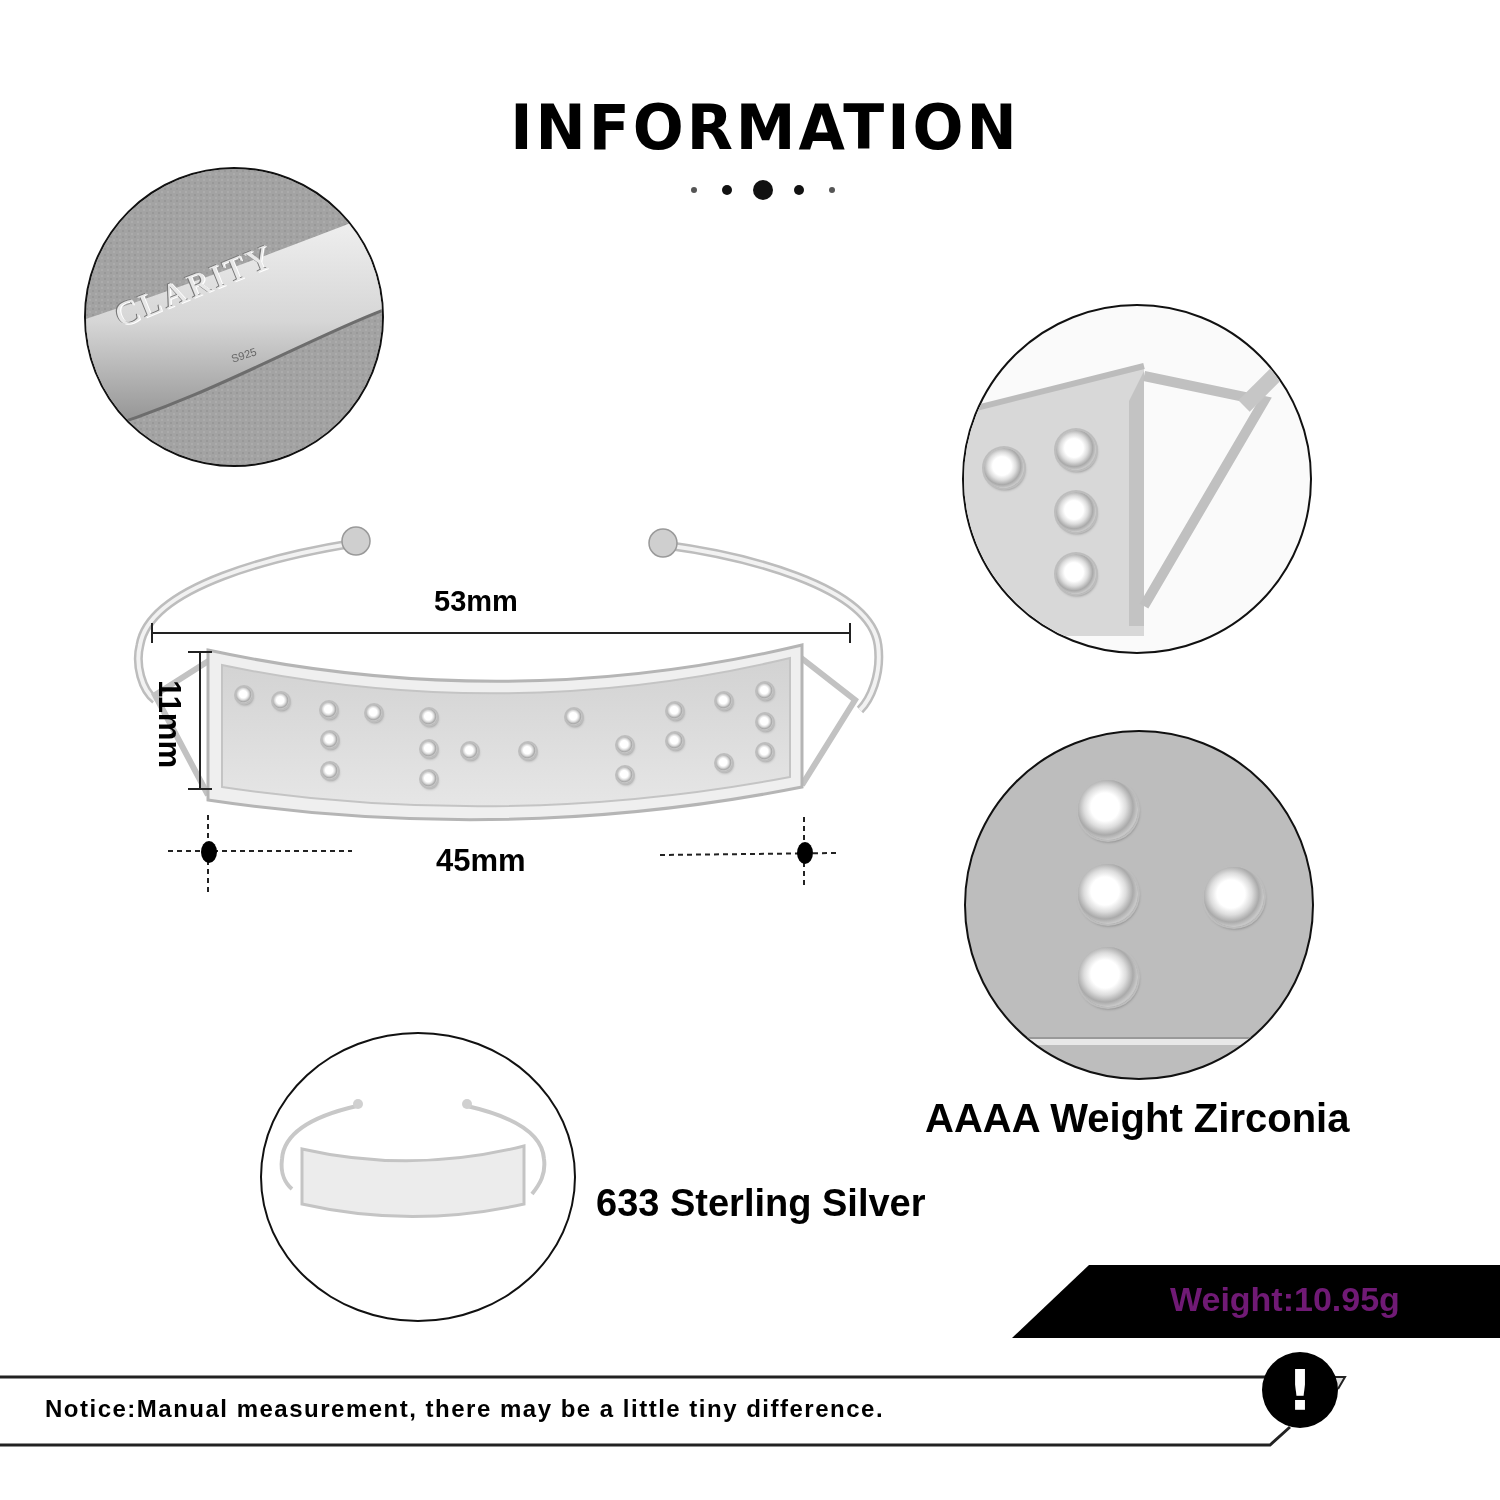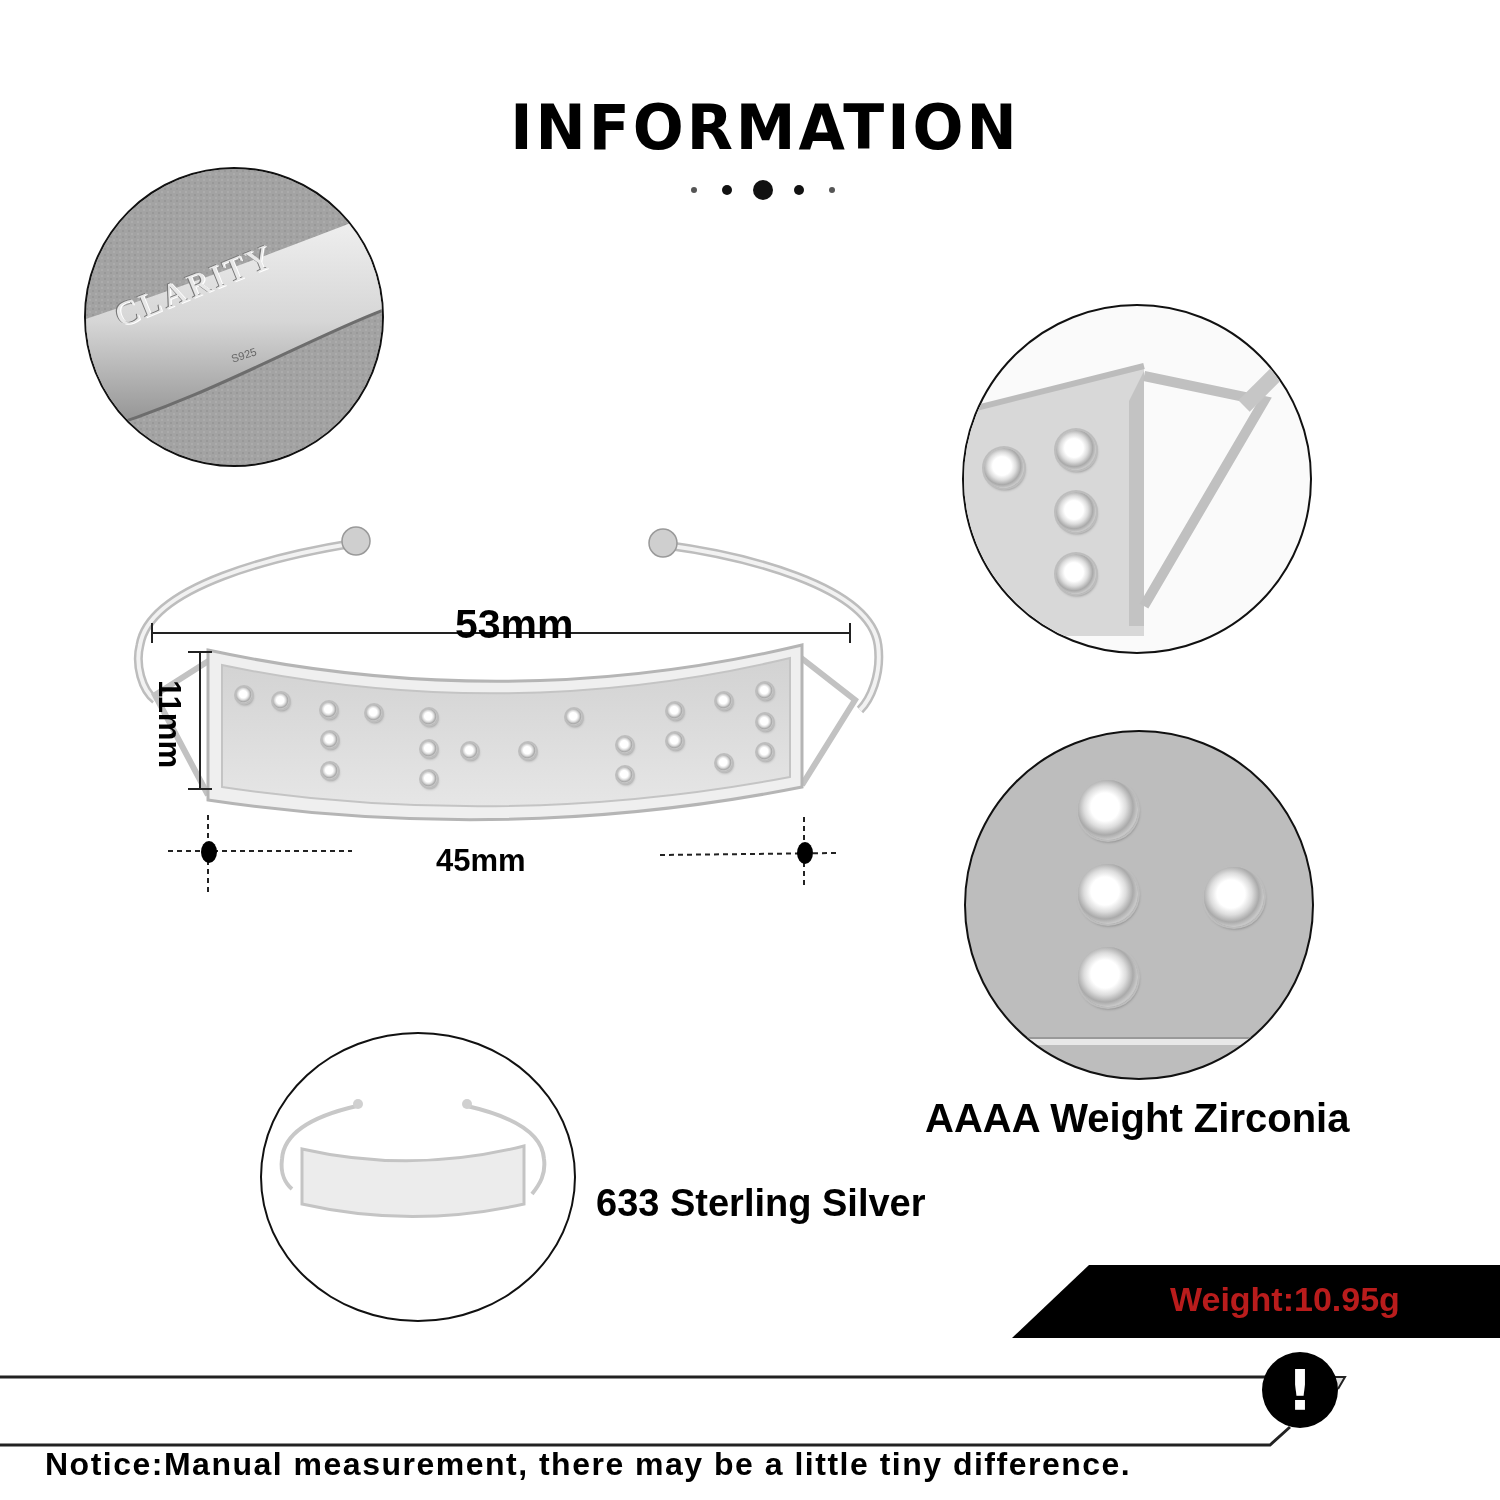--- a/index.html
+++ b/index.html
@@ -99,21 +99,21 @@
   <div class="stone" style="left:487px;top:222px;width:16px;height:16px;"></div>
   <div class="stone" style="left:487px;top:252px;width:16px;height:16px;"></div>
   <div class="stone" style="left:537px;top:188px;width:16px;height:16px;"></div>
   <div class="stone" style="left:537px;top:218px;width:16px;height:16px;"></div>
   <div class="stone" style="left:586px;top:178px;width:16px;height:16px;"></div>
   <div class="stone" style="left:586px;top:240px;width:16px;height:16px;"></div>
   <div class="stone" style="left:627px;top:168px;width:16px;height:16px;"></div>
   <div class="stone" style="left:627px;top:199px;width:16px;height:16px;"></div>
   <div class="stone" style="left:627px;top:229px;width:16px;height:16px;"></div>
 </div>
-<div class="abs label" style="left:455px;top:585px;font-size:41px;margin-top:16px;">53mm</div>
+<div class="abs label" style="left:434px;top:585px;font-size:29px;">53mm</div>
 <div class="abs label" style="left:125px;top:706px;font-size:31px;transform:rotate(90deg);transform-origin:center;">11mm</div>
 <div class="abs label" style="left:436px;top:843px;font-size:31px;">45mm</div>
 
 <div class="abs circle" style="left:962px;top:304px;width:350px;height:350px;background:#fafafa;">
   <svg width="350" height="350" viewBox="0 0 350 350" style="position:absolute;left:0;top:0;">
     <path d="M0,105 L180,60 L180,330 L0,330 Z" fill="#d8d8d8"></path>
     <path d="M0,105 L180,60" stroke="#bcbcbc" stroke-width="6"></path>
     <path d="M165,95 L180,65 L180,320 L165,320 Z" fill="#c3c3c3"></path>
     <path d="M180,70 L300,95 L180,300" stroke="#c0c0c0" stroke-width="10" fill="none"></path>
     <path d="M280,100 Q320,60 340,40" stroke="#c6c6c6" stroke-width="16" fill="none"></path>
@@ -138,23 +138,23 @@
     <path d="M95,72 C60,80 22,95 20,125 C18,140 24,150 30,155" stroke="#c8c8c8" stroke-width="4" fill="none"></path>
     <path d="M205,72 C240,80 280,95 282,125 C284,140 278,150 270,160" stroke="#c8c8c8" stroke-width="4" fill="none"></path>
     <circle cx="96" cy="70" r="5" fill="#d0d0d0"></circle>
     <circle cx="205" cy="70" r="5" fill="#d0d0d0"></circle>
     <path d="M40,115 Q150,140 262,112 L262,170 Q150,195 40,170 Z" fill="#ececec" stroke="#c4c4c4" stroke-width="3"></path>
   </svg>
 </div>
 <div class="abs label" style="left:596px;top:1182px;font-size:38px;">633 Sterling Silver</div>
 
 <div class="abs" style="left:1012px;top:1265px;width:488px;height:73px;background:#000;clip-path:polygon(77px 0,100% 0,100% 100%,0 100%);"></div>
-<div class="abs label" style="left:1170px;top:1280px;font-size:34px;color:#b91c1c;">Weight:10.95g</div>
+<div class="abs label" style="left:1170px;top:1280px;font-size:34px;color:#701a75;">Weight:10.95g</div>
 
 <div class="abs" style="left:0;top:1375px;width:1285px;height:72px;">
   <svg width="1350" height="72" viewBox="0 0 1350 72" style="position:absolute;left:0;top:0;">
     <path d="M0,2 L1300,2" stroke="#222" stroke-width="3" fill="none"></path>
     <path d="M0,70 L1270,70 L1290,52" stroke="#222" stroke-width="3" fill="none"></path>
     <path d="M1335,2 L1345,2 L1338,14" stroke="#222" stroke-width="2" fill="#ddd"></path>
   </svg>
 </div>
-<div class="abs" style="left:45px;top:1446px;font-size:32px;font-weight:700;letter-spacing:1.5px;white-space:nowrap;">Notice:Manual measurement, there may be a little tiny difference.</div>
+<div class="abs" style="left:45px;top:1395px;font-size:24px;font-weight:700;letter-spacing:1.5px;white-space:nowrap;">Notice:Manual measurement, there may be a little tiny difference.</div>
 <div class="abs" style="left:1262px;top:1352px;width:76px;height:76px;border-radius:50%;background:#000;color:#fff;font-weight:900;font-size:56px;line-height:76px;text-align:center;font-family:'DejaVu Sans',sans-serif;">!</div>
 
 </body></html>

